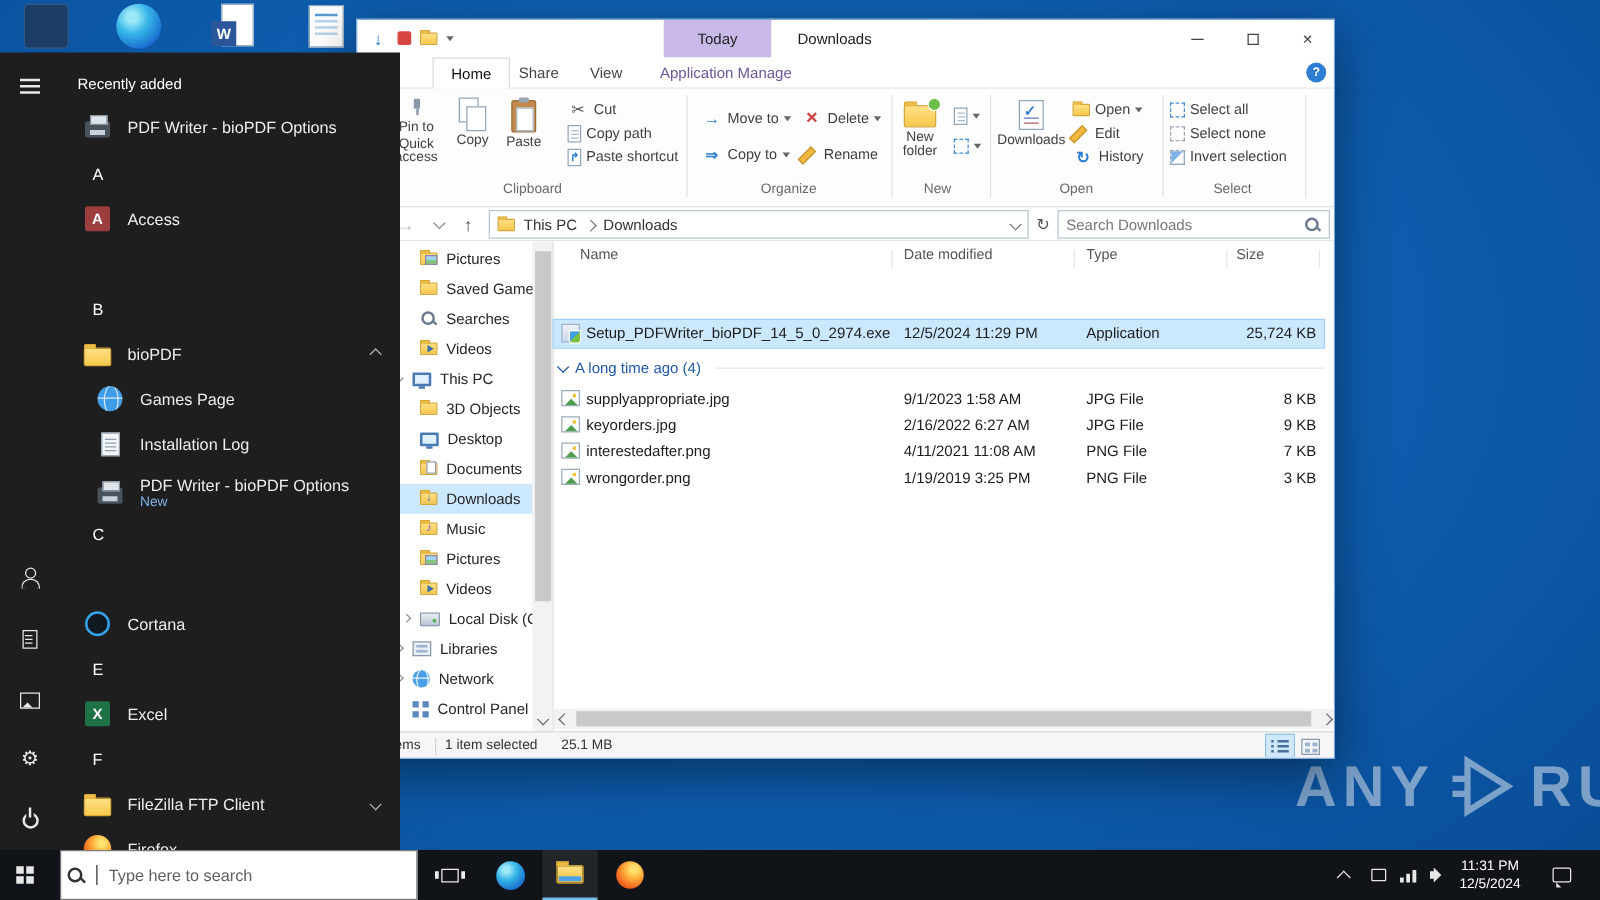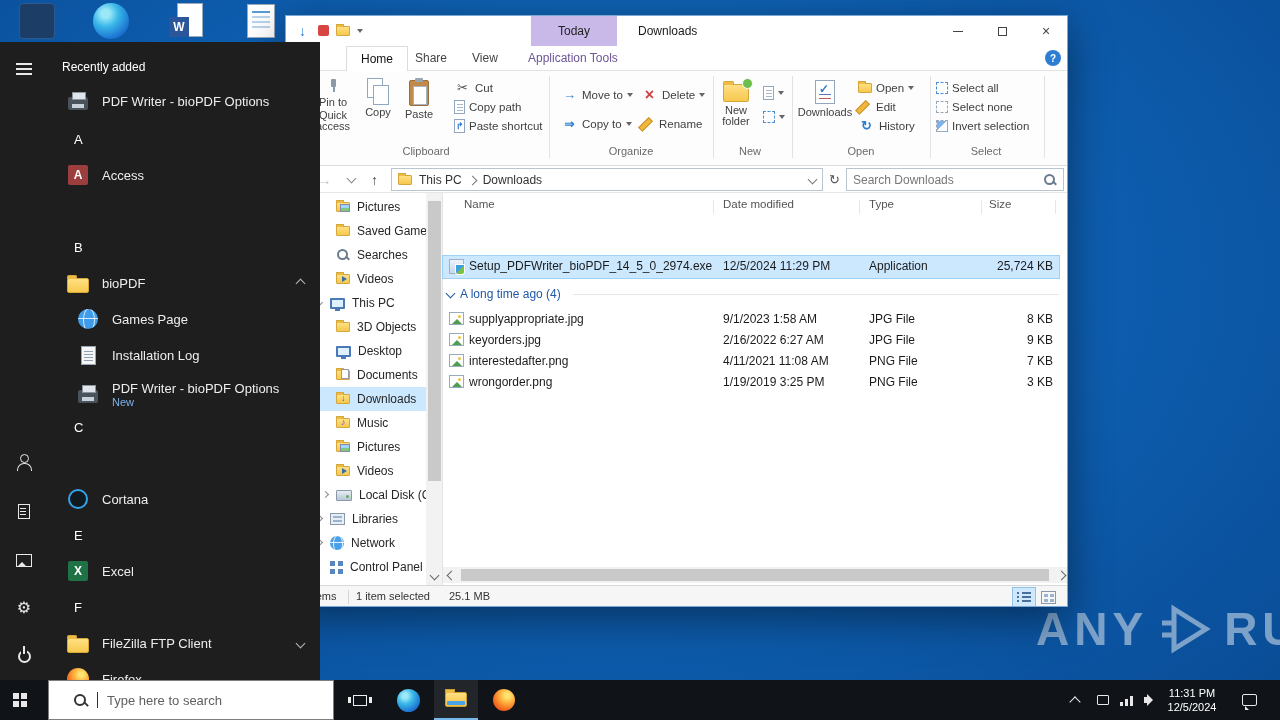--- a/index.html
+++ b/index.html
@@ -185,21 +185,21 @@
 .ic-excel::before{content:"X";font-weight:bold;font-size:12px}
 .ic-firefox{width:22px;height:22px;border-radius:50%;background:radial-gradient(circle at 65% 30%,#ffe36e 0 12%,#ffb13d 35%,#f2641e 70%,#cc3d0e 100%)}
 .ic-folder-lg{width:22px;height:15px;background:linear-gradient(#ffe084,#f8c94e);border:1px solid #d8a839;border-radius:2px;position:relative;margin-top:4px}
 .ic-folder-lg::before{content:"";position:absolute;top:-4px;left:-1px;width:8px;height:3px;background:#eebc45;border:1px solid #d8a839;border-bottom:0;border-radius:2px 2px 0 0}
 
 
 .taskbar{position:absolute;left:0;top:680px;width:1280px;height:40px;background:#101418;z-index:40}
 .tb-btn{position:absolute;top:0;width:44px;height:40px;display:flex;align-items:center;justify-content:center}
 .tb-btn.active{background:rgba(255,255,255,.08);border-bottom:2px solid #76b9ed}
 .tb-win{width:6px;height:6px;background:#e8e8e8;box-shadow:8px 0 0 #e8e8e8,0 8px 0 #e8e8e8,8px 8px 0 #e8e8e8;margin:-8px 8px 0 -8px}
-.tb-search{position:absolute;left:48px;top:0;width:286px;height:40px;background:#fff;border:1px solid #7d7d7d;display:flex;align-items:center;padding:0 24px;gap:9px}
+.tb-search{position:absolute;left:48px;top:0;width:286px;height:40px;background:#fff;border:1px solid #7d7d7d;display:flex;align-items:center;padding:0 4px;gap:9px}
 .tb-search input{border:none;outline:none;flex:1;font-size:13px;color:#333;font-family:"Liberation Sans",sans-serif}
 .tb-search input::placeholder{color:#5f5f5f}
 .tb-mag{width:15px;height:15px;position:relative;flex:none}
 .tb-mag::before{content:"";position:absolute;left:1px;top:1px;width:8px;height:8px;border:2px solid #333;border-radius:50%}
 .tb-mag::after{content:"";position:absolute;left:10px;top:10px;width:6px;height:2px;background:#333;transform:rotate(45deg)}
 .tb-caret{width:1px;height:16px;background:#333}
 .tb-view{width:14px;height:11px;border:1.6px solid #ececec;position:relative}
 .tb-view::before{content:"";position:absolute;left:-6px;top:1px;width:3px;height:6px;background:#ececec}
 .tb-view::after{content:"";position:absolute;right:-6px;top:1px;width:3px;height:6px;background:#ececec}
 .tb-edge{width:23px;height:23px;border-radius:50%;background:radial-gradient(circle at 35% 30%,#9be8f7 0 12%,#37b6e8 38%,#1b6fd0 75%,#134a9e 100%)}
@@ -277,21 +277,21 @@
         </div>
       <div class="wbtn" style="left:738px">
           <span style="font-size:14px;color:#444">×</span>
         </div>
     </div>
 
     <div class="tabsbar">
       <div class="tab active" style="left:60px">Home</div>
       <div class="tab" style="left:115px">Share</div>
       <div class="tab" style="left:172px">View</div>
-      <div class="tab ctx" style="left:228px">Application Tools</div>
+      <div class="tab ctx" style="left:228px">Application Manage</div>
       <div class="helpbtn">?</div>
     </div>
 
     <div class="ribbon">
 
       <div class="bigbtn" style="left:24px">
         <span class="sh-pin"></span>
         <span class="biglbl">Pin to Quick</span>
         <span class="biglbl" style="margin-top:-4px">access</span>
       </div>

